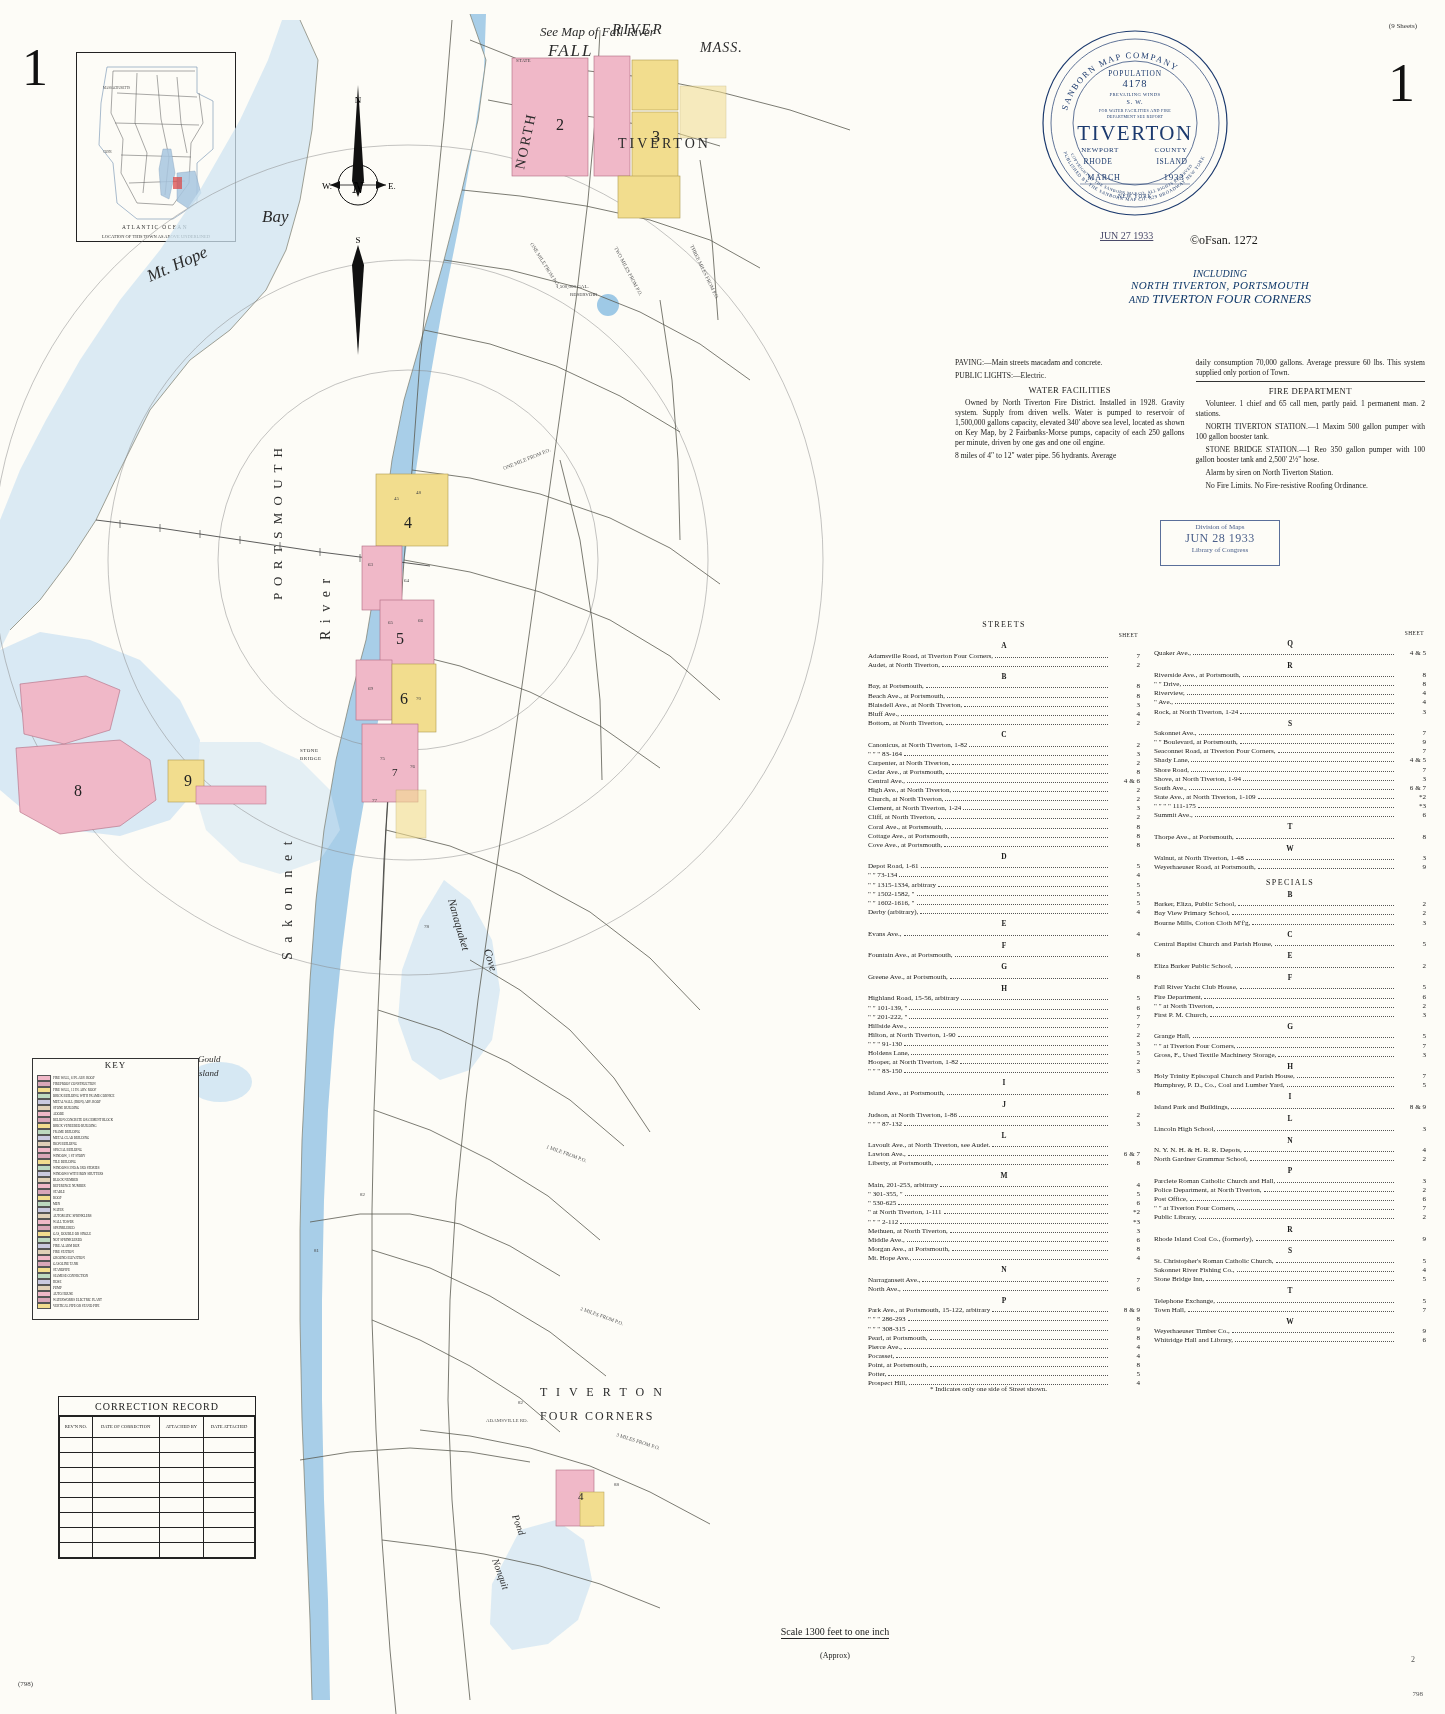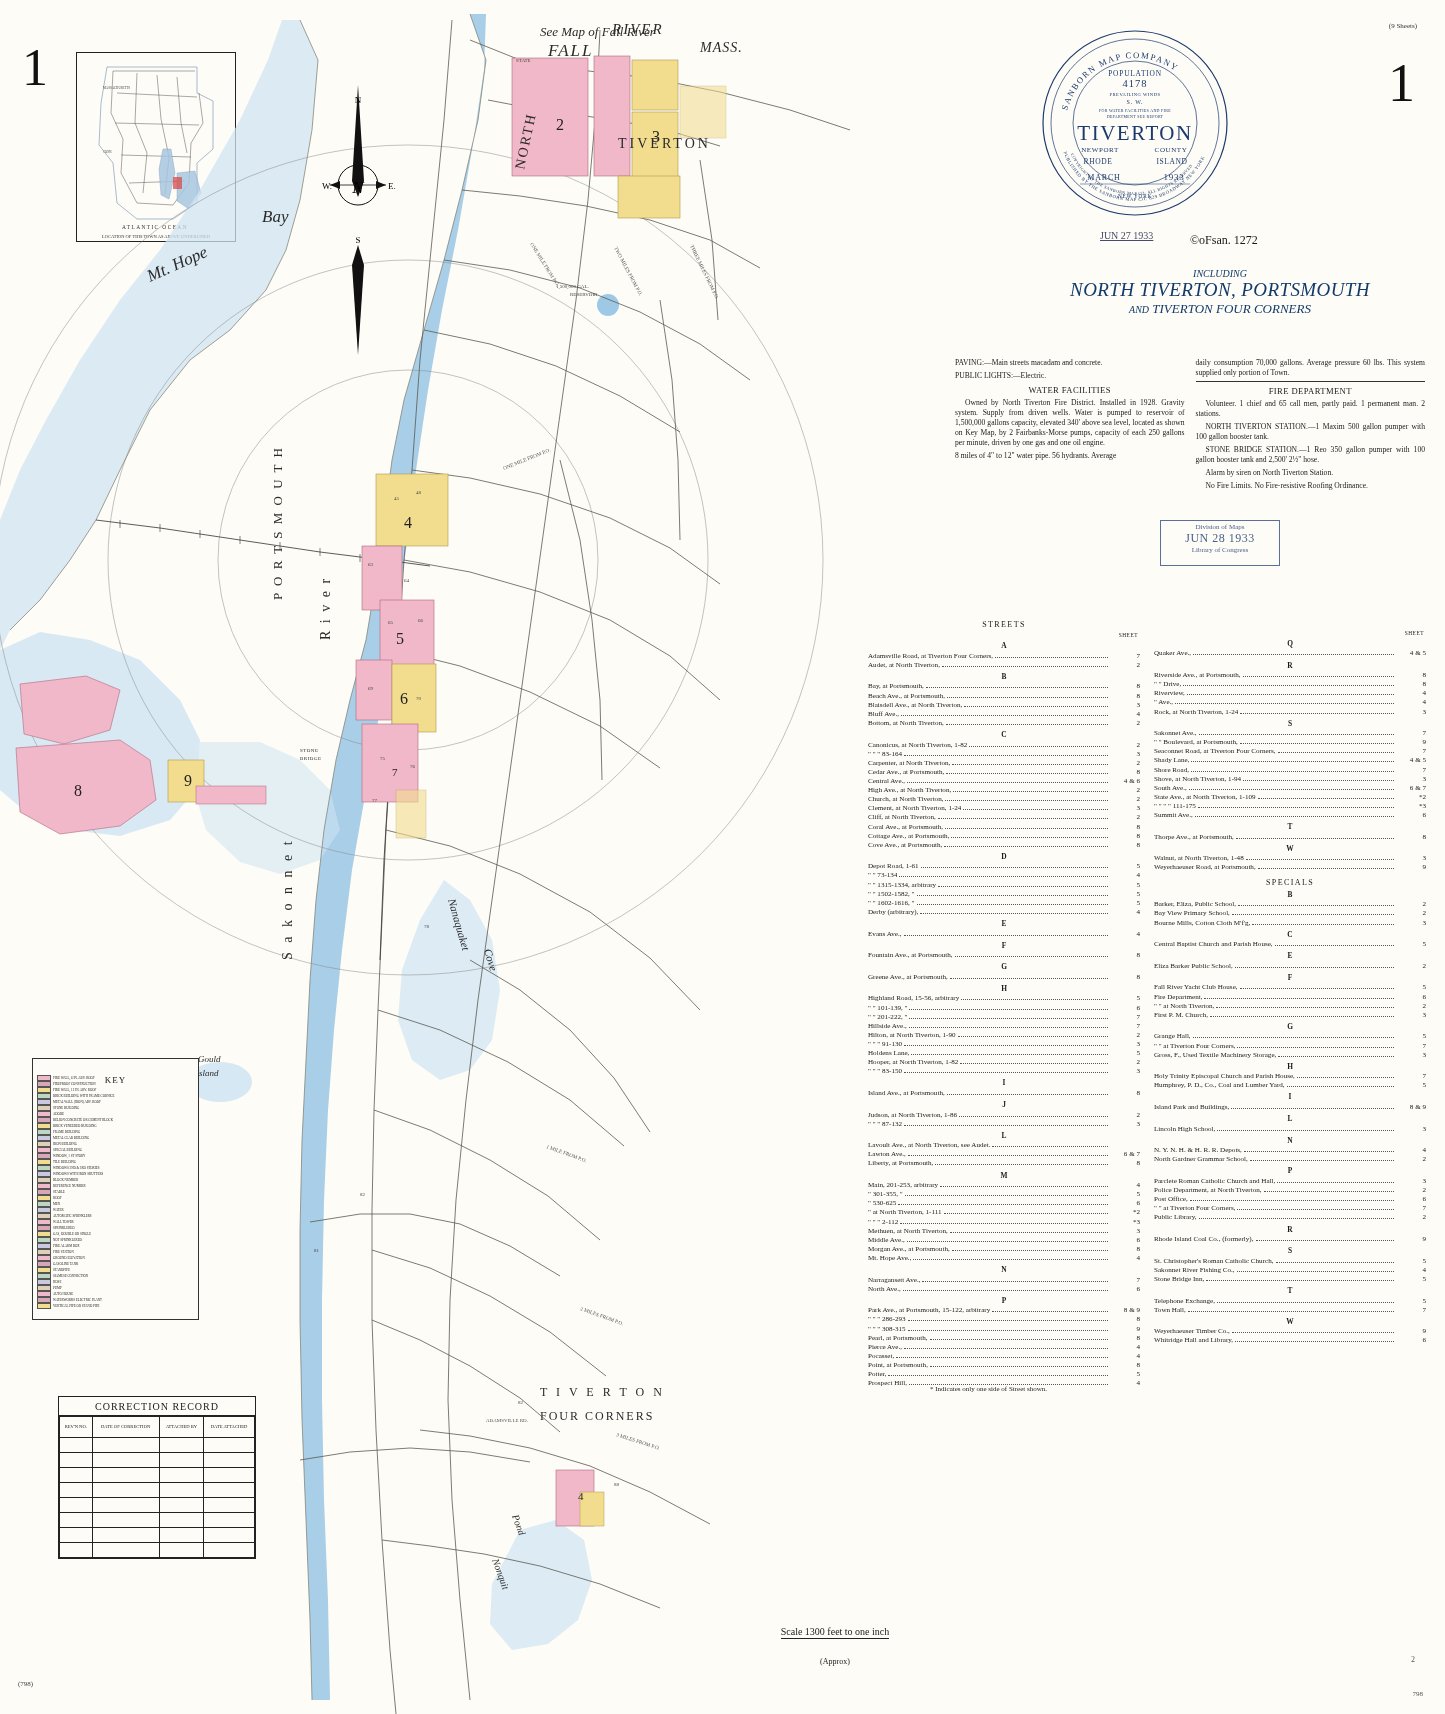--- a/index.html
+++ b/index.html
@@ -24,21 +24,21 @@
   #map-canvas svg{display:block;}
 
   
   #compass{left:318px;top:85px;width:80px;height:270px;}
 
   
   #seal{left:1040px;top:28px;width:190px;height:190px;}
   #stamp-date{left:1100px;top:230px;font-size:10px;color:#4a4a6a;font-family:"Liberation Serif",serif;text-decoration:underline;}
   #copy-san{left:1190px;top:233px;font-size:12px;}
   #including{left:1010px;top:268px;width:420px;text-align:center;}
-  #including .l1{font-size:19px;font-style:italic;letter-spacing:.4px;color:#123a6b;}
+  #including .l1{font-size:11px;font-style:italic;letter-spacing:.4px;color:#123a6b;}
   #including .l0{font-size:10px;font-style:italic;color:#123a6b;}
   #including .l2{font-size:13px;font-style:italic;color:#123a6b;}
 
   
   #notes{left:955px;top:358px;width:470px;font-size:7.6px;line-height:1.32;color:#1a1a1a;}
   #notes .cols{display:flex;gap:11px;}
   #notes .col{flex:1;}
   #notes .rule{border-top:1px solid #333;margin:3px 0 4px;}
   #notes h4{font-size:8.6px;margin:4px 0 2px;text-align:center;font-weight:normal;letter-spacing:.4px;}
   #notes p{margin:0 0 3px;text-align:justify;}
@@ -58,35 +58,35 @@
   .ix-letter{text-align:center;font-size:7.4px;font-weight:bold;margin:2px 0 1px;}
   .ix-row{display:flex;align-items:baseline;white-space:nowrap;}
   .ix-name{overflow:hidden;}
   .ix-dots{flex:1;border-bottom:1px dotted #555;margin:0 2px 2px;min-width:6px;}
   .ix-pg{width:30px;text-align:right;}
   .ix-gap{height:5px;}
   #index-foot{left:930px;top:1385px;font-size:7px;}
 
   
   #keybox{left:32px;top:1058px;width:165px;height:260px;border:1px solid #333;background:#fdfcf7;}
-  #keybox .kt{text-align:center;font-size:9px;letter-spacing:1px;margin-top:16px;}
+  #keybox .kt{text-align:center;font-size:9px;letter-spacing:1px;margin-top:1px;}
   #keybox .kbody{position:absolute;inset:16px 4px 4px 4px;font-size:3.2px;line-height:1.35;}
   .swatch{display:inline-block;width:12px;height:4px;border:.5px solid #555;vertical-align:middle;margin-right:2px;}
 
   
   #corr{left:58px;top:1396px;width:196px;border:1px solid #222;background:#fdfcf7;}
   #corr .ct{text-align:center;font-size:10px;letter-spacing:1px;padding:4px 0 3px;border-bottom:1px solid #222;}
   #corr table{border-collapse:collapse;width:100%;font-size:5px;}
   #corr th,#corr td{border:1px solid #222;height:12px;text-align:center;font-weight:normal;line-height:1.05;}
   #corr th{height:18px;font-size:4.6px;}
 
   
   #scale{left:725px;top:1590px;width:220px;text-align:center;}
   #scale .s1{font-size:10px;border-bottom:1px solid #222;display:inline-block;padding-bottom:1px;margin-top:36px;}
-  #scale .s2{font-size:8px;margin-top:18px;}
+  #scale .s2{font-size:8px;margin-top:12px;}
 
   #corner-bl{left:18px;top:1680px;font-size:7px;color:#444;}
   #corner-br{right:30px;top:1655px;font-size:8px;color:#555;}
   #corner-br2{right:22px;top:1690px;font-size:7px;color:#555;}
 </style>
 </head>
 <body>
 
 <div class="page">
 

